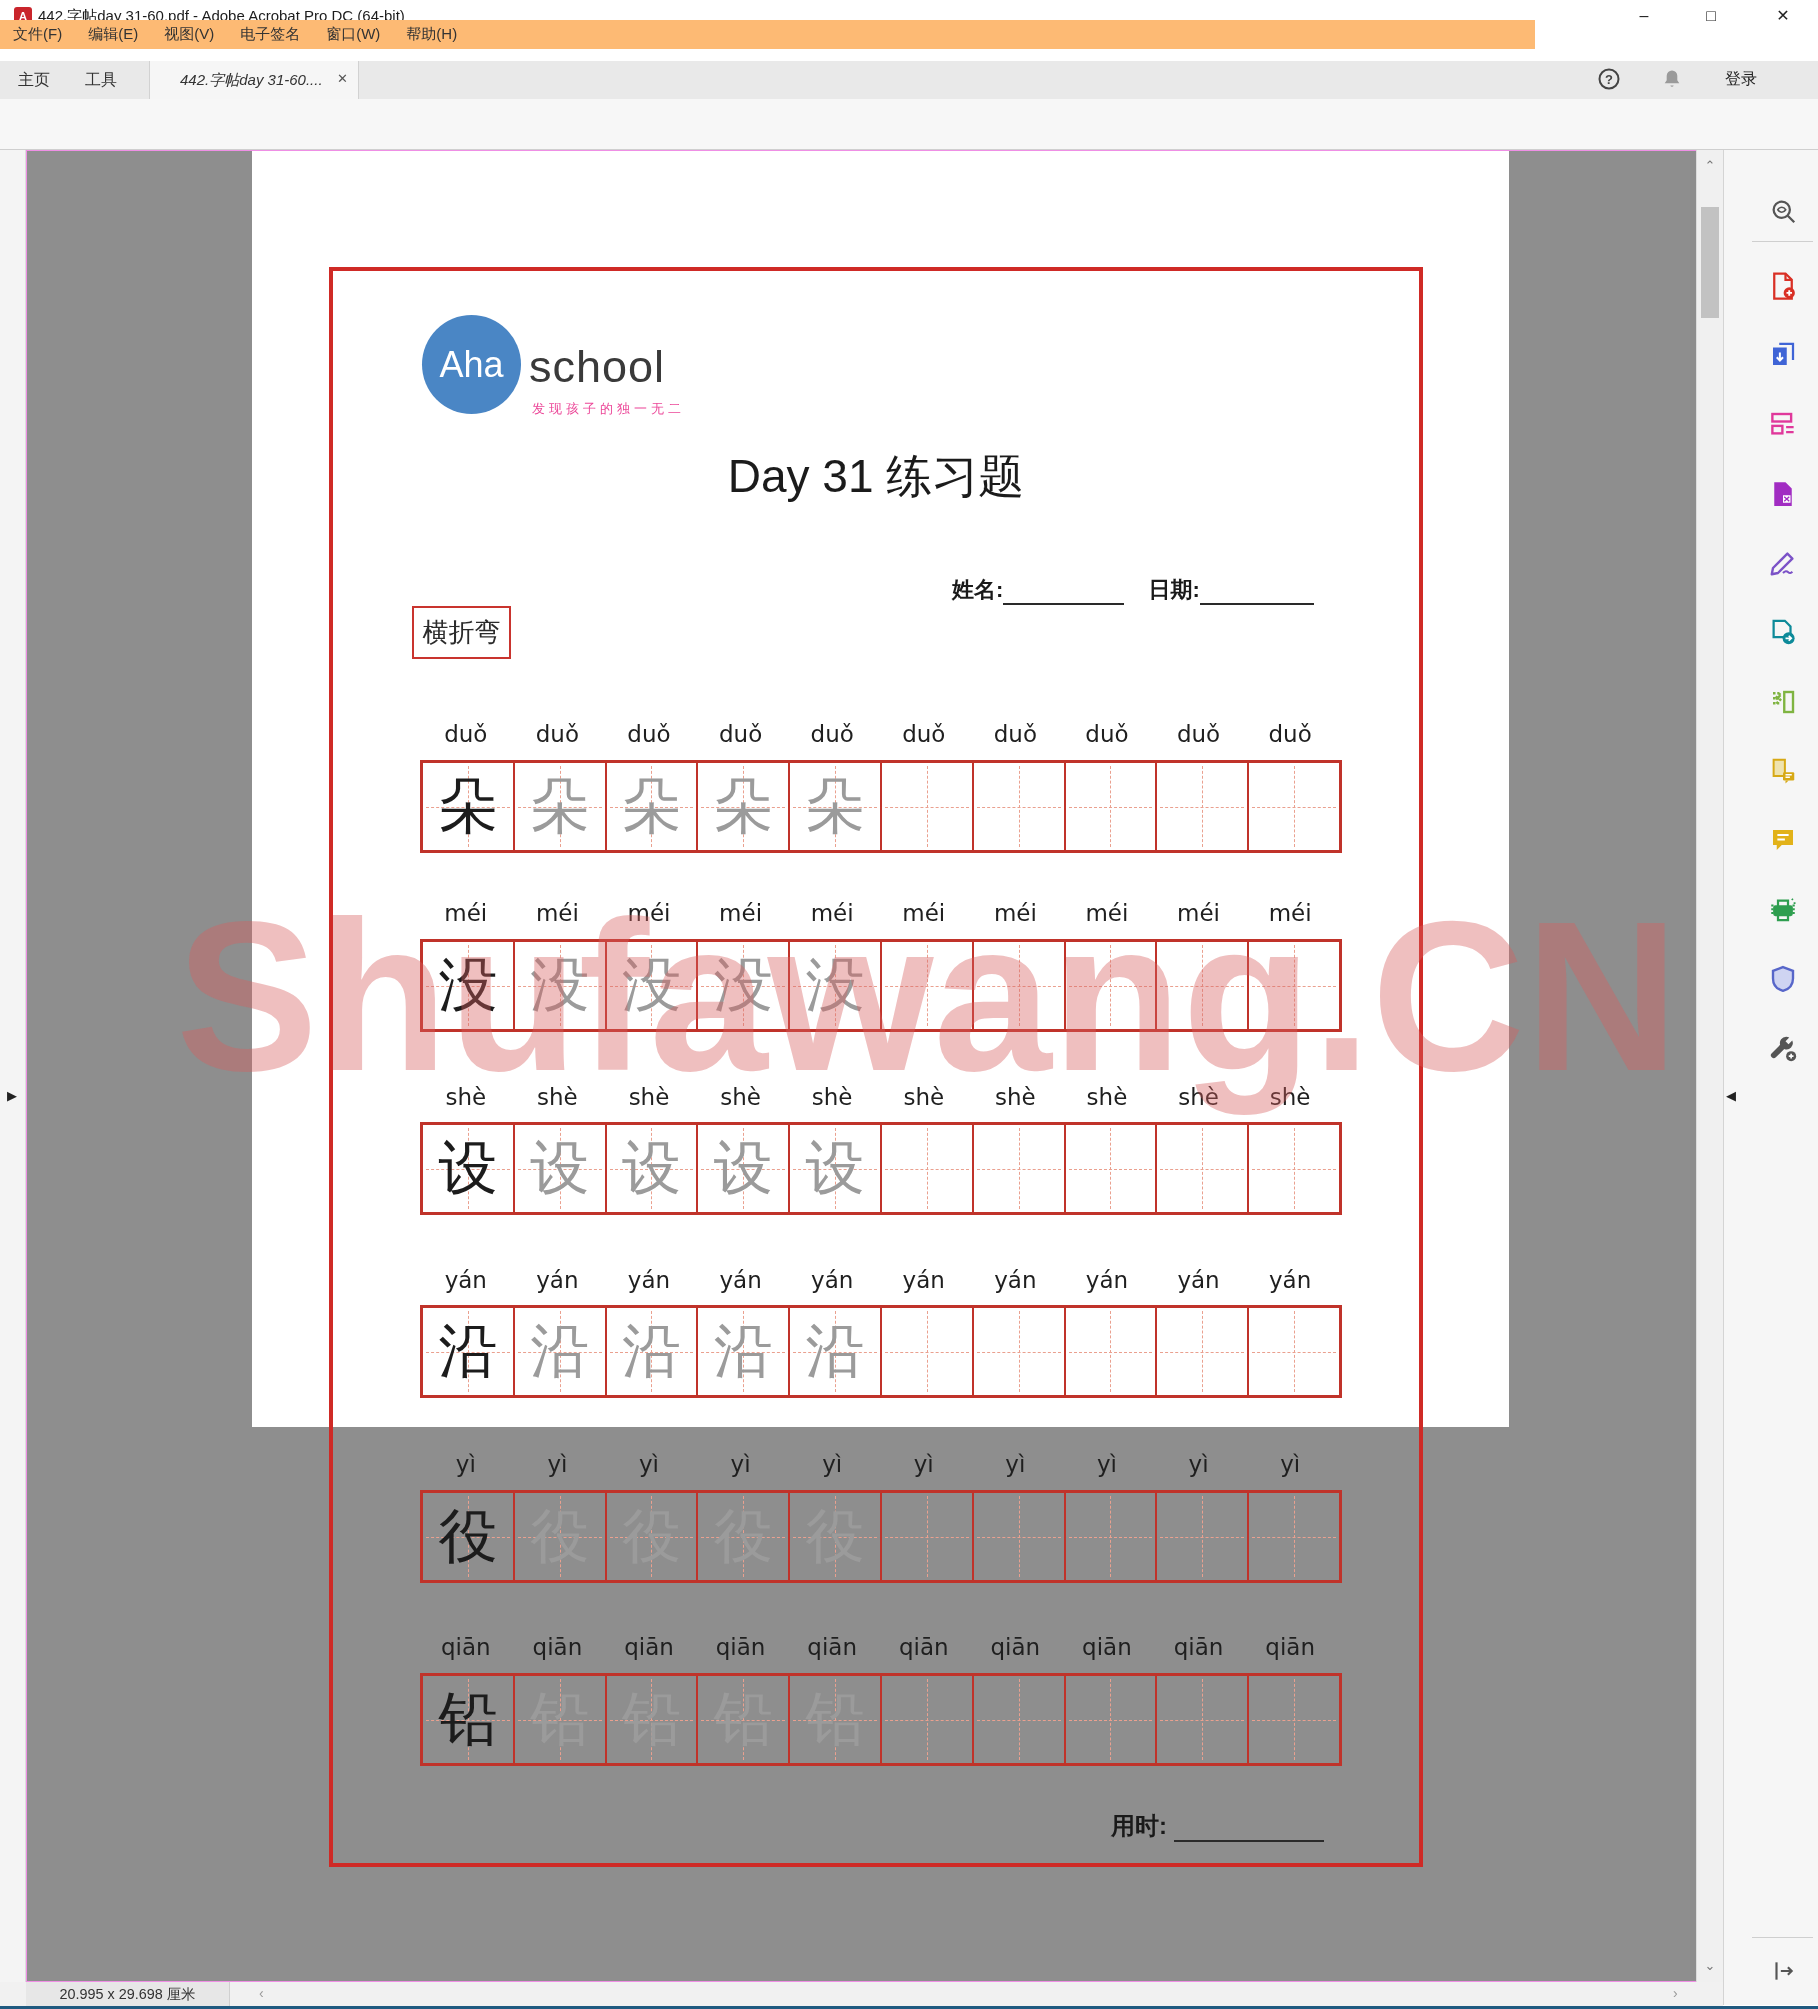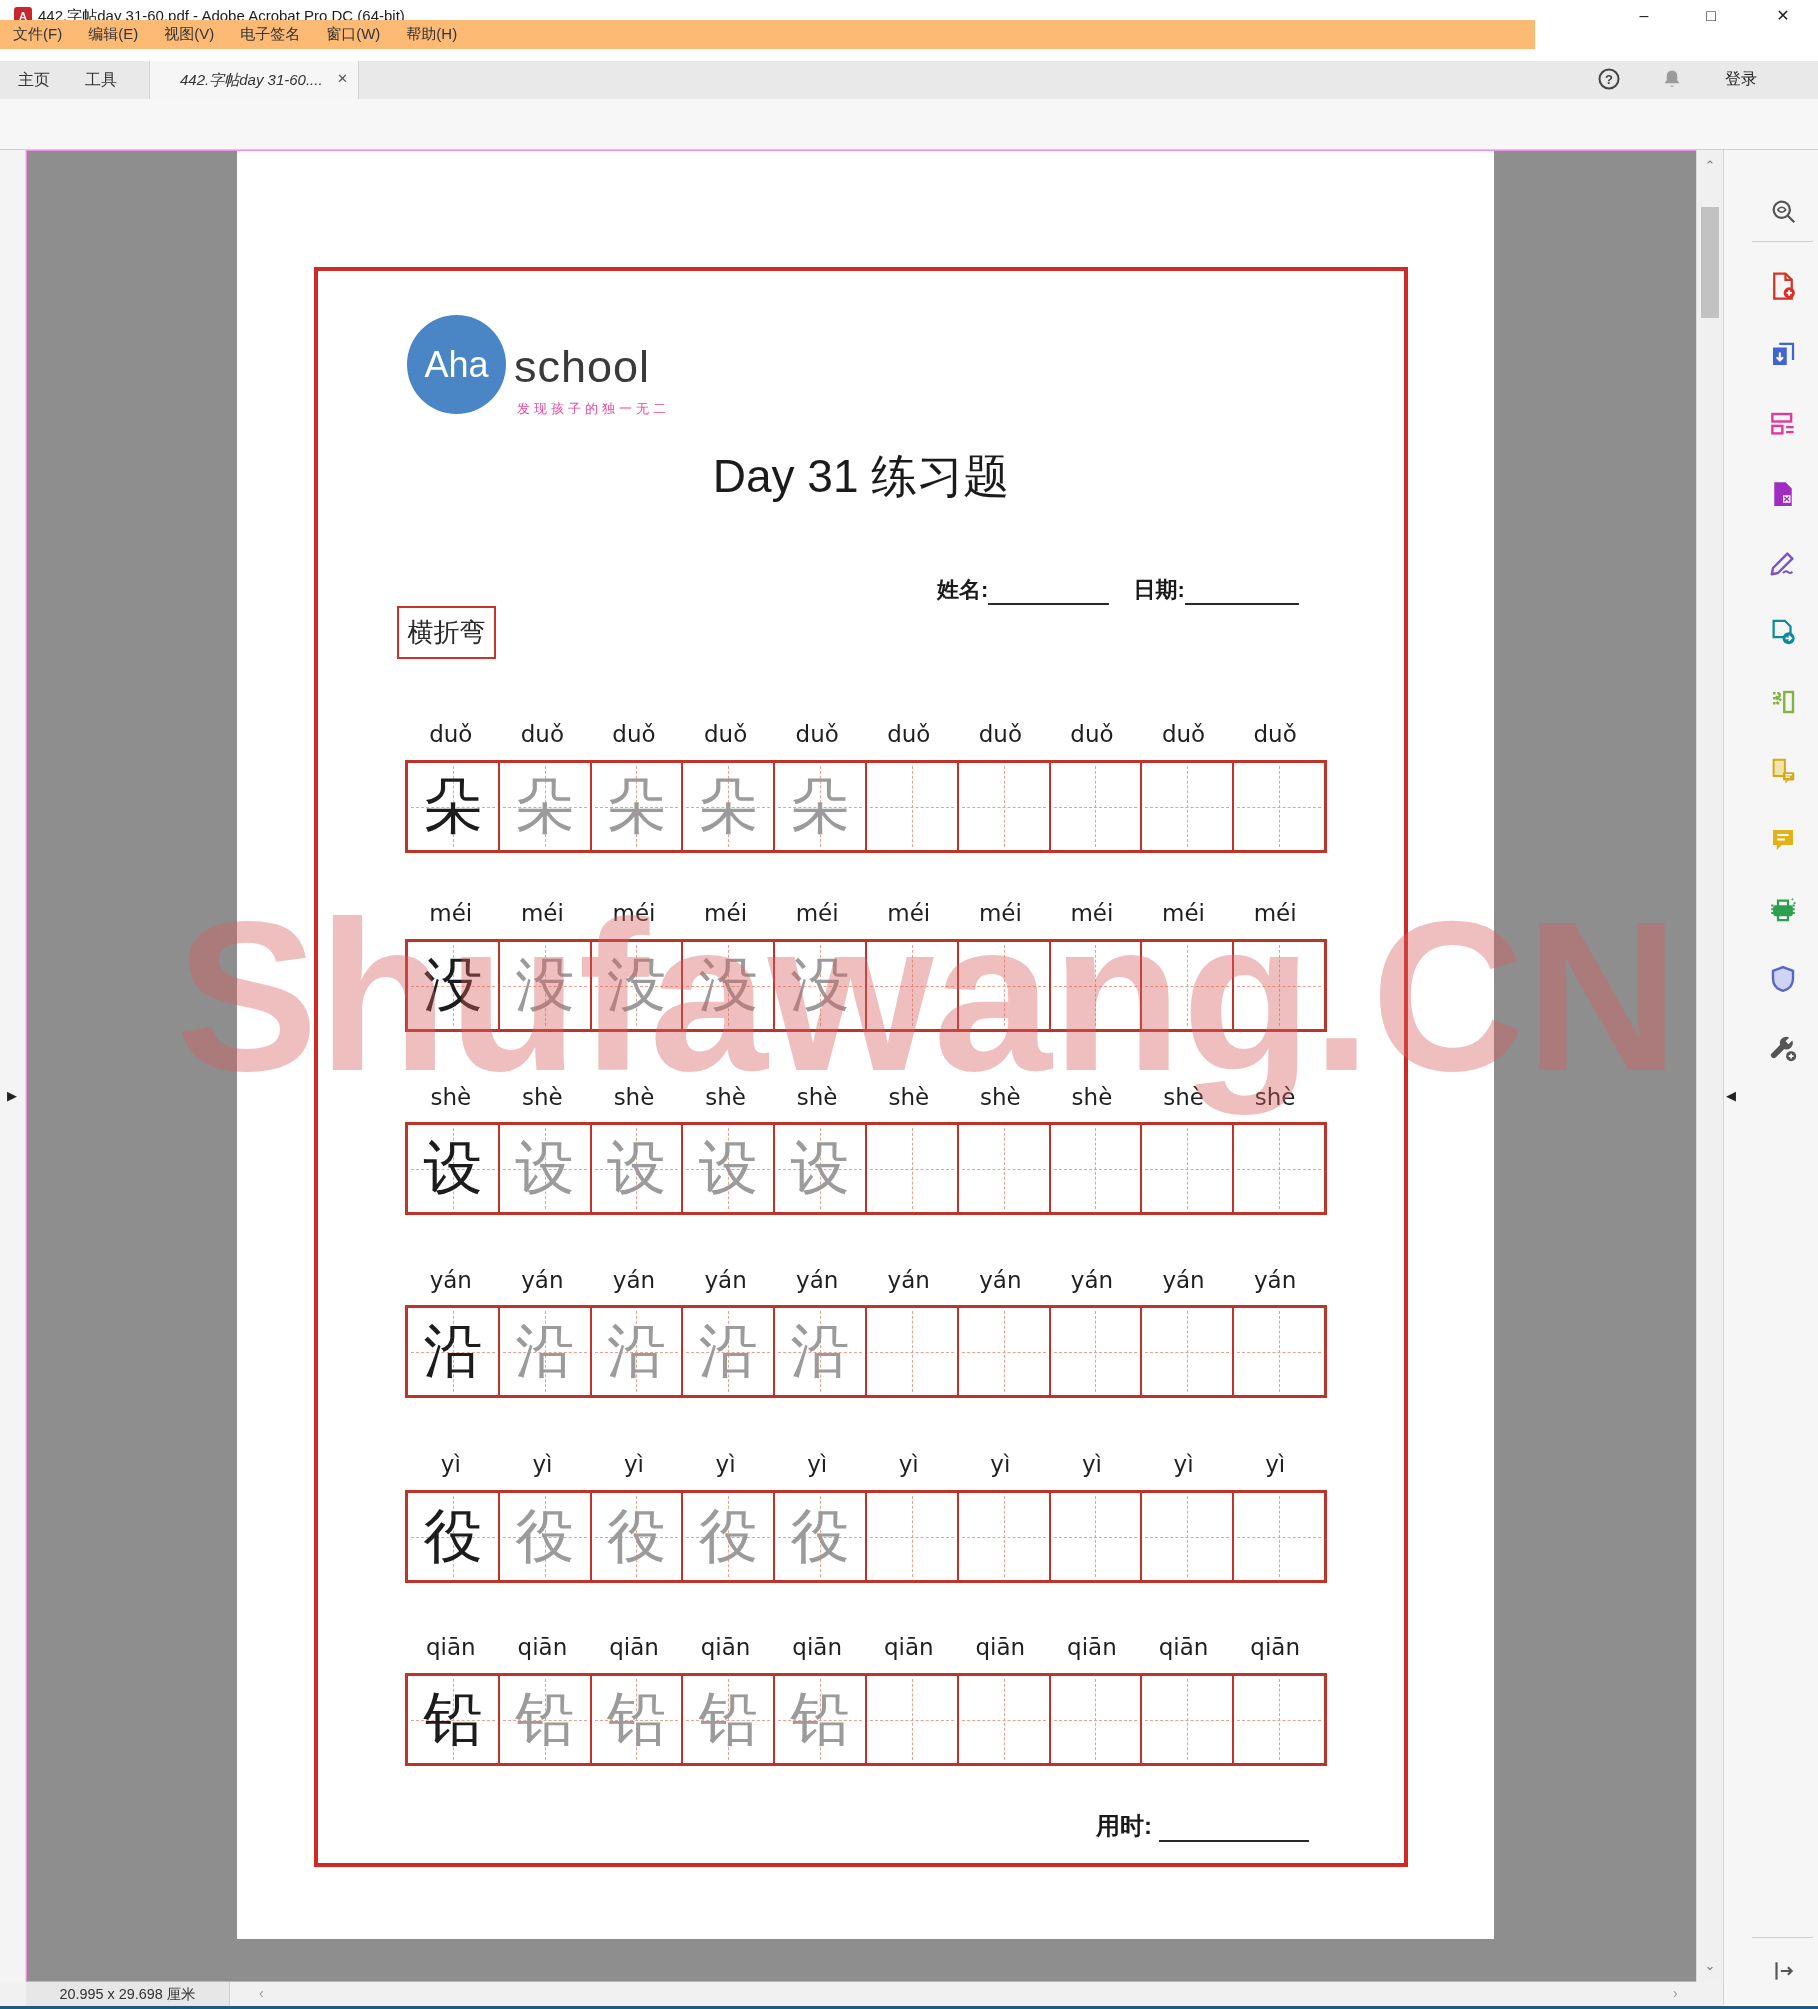--- a/index.html
+++ b/index.html
@@ -36,21 +36,21 @@
   .pagebox{position:absolute;left:473px;top:112px;width:51px;height:26px;background:#fff;border:1px solid #b5b5b5;
            box-sizing:border-box;text-align:center;font-size:14px;line-height:24px;color:#222;}
   .tbtext{position:absolute;top:116px;font-size:15px;color:#333;white-space:nowrap;}
   .caret{position:absolute;top:119px;font-size:11px;color:#555;}
 
   
   .leftstrip{position:absolute;left:0;top:150px;width:26px;height:1832px;background:#f4f4f4;border-right:1px solid #ddd;box-sizing:border-box;}
   .paneltoggle{position:absolute;font-size:13px;color:#222;line-height:13px;}
   .viewport{position:absolute;left:26px;top:150px;width:1671px;height:1832px;background:#8e8e8e;
             border:1px solid #ef8fe5;box-sizing:border-box;overflow:hidden;}
-  .page{position:absolute;left:210px;top:0;width:1257px;height:1788px;background:#fff;}
+  .page{position:absolute;left:225px;top:0;width:1257px;height:1276px;background:#fff;}
   .watermark{position:absolute;left:149px;top:739px;font-family:"Liberation Sans",sans-serif;font-weight:bold;
              font-size:213px;line-height:1;color:rgba(215,95,95,0.40);white-space:nowrap;pointer-events:none;z-index:5;}
 
   
   .redframe{position:absolute;left:77px;top:116px;width:1094px;height:1600px;border:4px solid #cf2a26;box-sizing:border-box;}
   .logocircle{position:absolute;left:170px;top:164px;width:99px;height:99px;border-radius:50%;background:#4a86c5;
               color:#fff;font-size:36px;display:flex;align-items:center;justify-content:center;}
   .logoname{position:absolute;left:277px;top:190px;font-size:45px;color:#3a3a3a;letter-spacing:1px;}
   .logotag{position:absolute;left:280px;top:249px;font-size:13px;letter-spacing:4px;color:#ec4899;font-family:"DejaVu Serif",serif;}
   .wtitle{position:absolute;left:327px;top:295px;width:594px;text-align:center;font-size:46px;color:#1b1b1b;}

